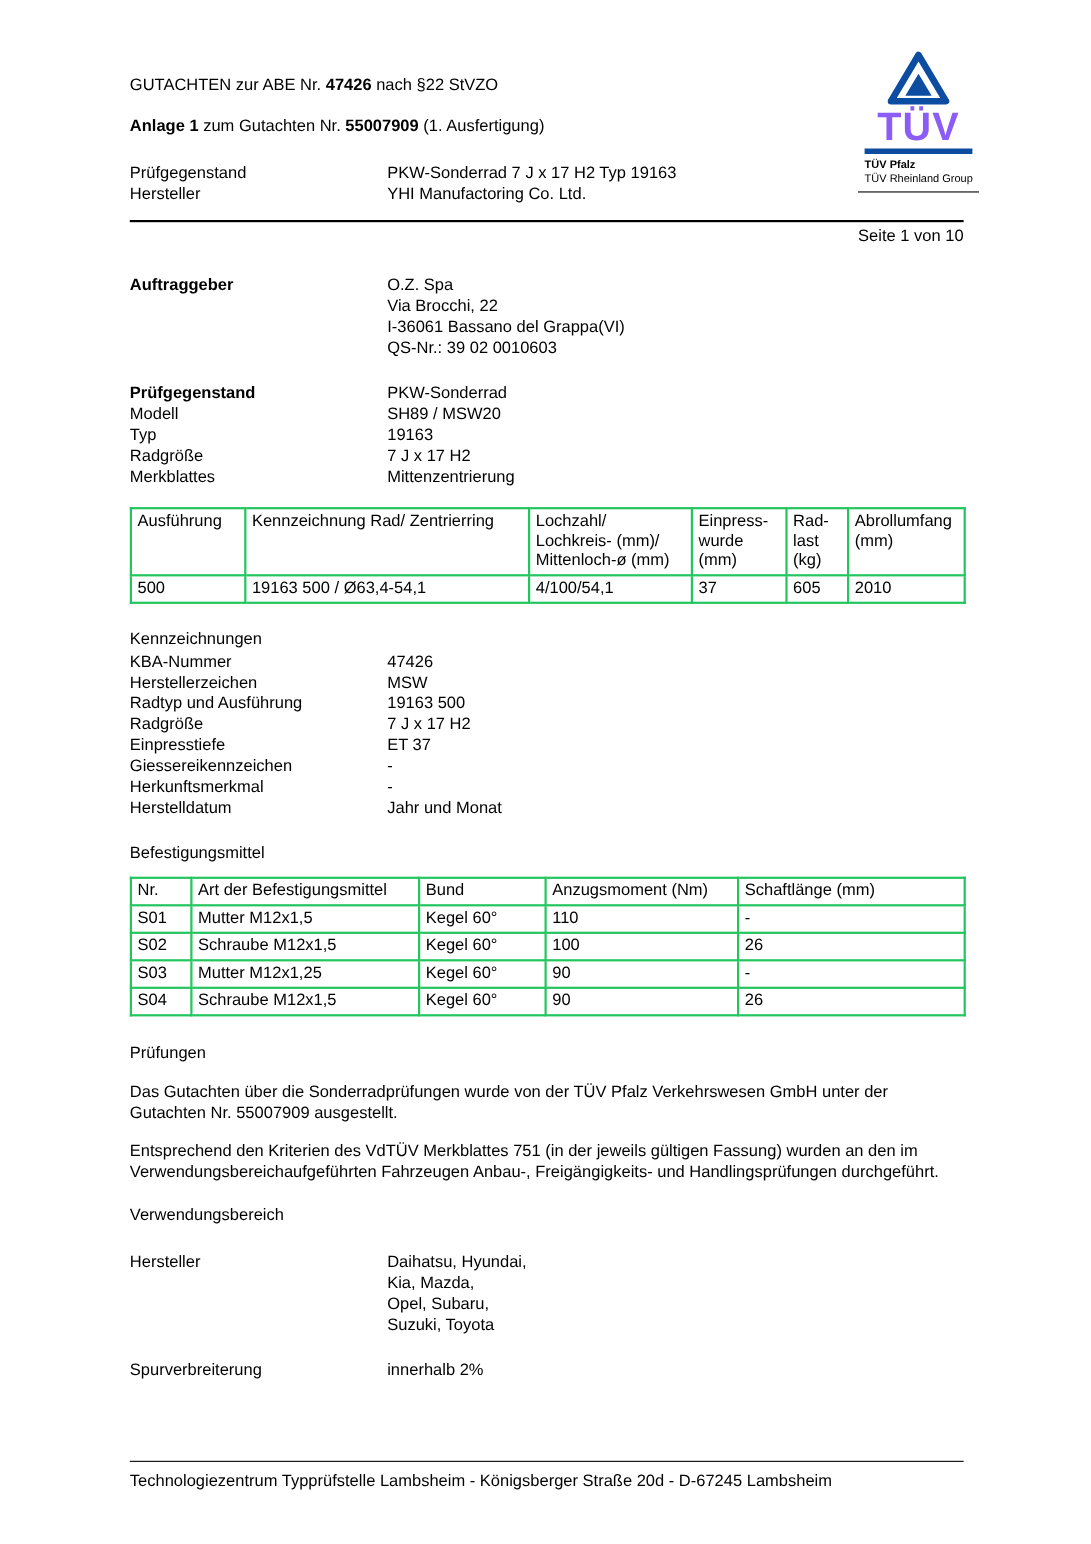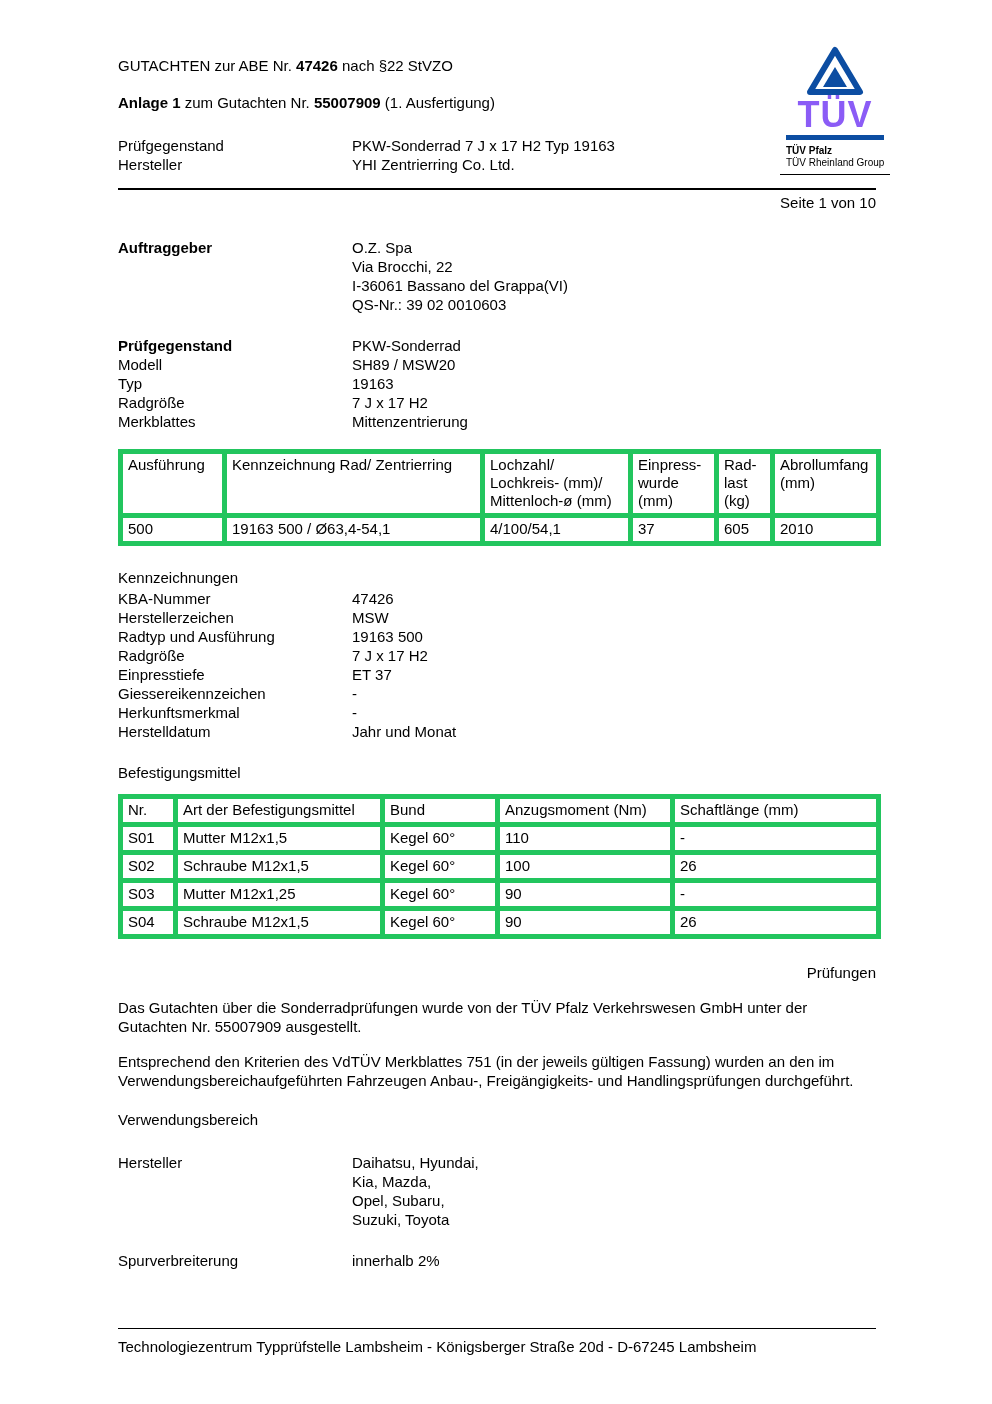--- a/index.html
+++ b/index.html
@@ -11,41 +11,41 @@
     background: #ffffff;
     color: #000000;
     font-family: "Liberation Sans", "DejaVu Sans", sans-serif;
     font-size: 15px;
     line-height: 19px;
     overflow: hidden;
   }
   .content {
     position: absolute;
     left: 118px;
-    top: 0;
+    top: 12px;
     width: 758px;
   }
   .bold { font-weight: bold; }
   .title-line { margin-top: 56px; }
   .anlage-line { margin-top: 18px; }
   .kv { display: flex; }
   .kv-label { width: 234px; flex-shrink: 0; }
   .kv-value { flex: 1; }
   .subject-block { margin-top: 24px; }
   .rule-strong { margin-top: 14px; border-top: 2px solid #000; }
   .page-indicator { margin-top: 3px; text-align: right; }
   .client-block { margin-top: 26px; }
   .testobj-block { margin-top: 22px; }
   table { table-layout: fixed; width: 758px; border-collapse: collapse; margin-top: 0; }
-  td, th { border: 5px solid #22c55e; padding: 2px 5px 3px; vertical-align: top; text-align: left; font-weight: normal; font-size: 15px; line-height: 18px; overflow: hidden; }
+  td, th { border: 2px solid #22c55e; padding: 2px 5px 3px; vertical-align: top; text-align: left; font-weight: normal; font-size: 15px; line-height: 18px; overflow: hidden; }
   .wheel-table { margin-top: 18px; }
   .section-heading { margin-top: 22px; font-weight: normal; }
   .markings-list { margin-top: 2px; }
   .fastener-table { margin-top: 12px; }
-  .heading-tests { margin-top: 24px; text-align: right; }
+  .heading-tests { margin-top: 24px; }
   .para { margin-top: 16px; width: 758px; }
   .heading-application { margin-top: 20px; }
   .application-kv { margin-top: 24px; }
   .track-kv { margin-top: 22px; }
   .footer {
     position: absolute;
     left: 118px;
     top: 1328px;
     width: 758px;
     border-top: 1px solid #000;
@@ -90,21 +90,21 @@
 
     <div class="anlage-line"><b>Anlage 1</b><span> zum Gutachten Nr. </span><b>55007909</b><span> (1. Ausfertigung)</span></div>
 
     <div class="subject-block">
       <div class="kv">
         <div class="kv-label">Prüfgegenstand</div>
         <div class="kv-value">PKW-Sonderrad 7 J x 17 H2 Typ 19163</div>
       </div>
       <div class="kv">
         <div class="kv-label">Hersteller</div>
-        <div class="kv-value">YHI Zentrierring Co. Ltd.</div>
+        <div class="kv-value">YHI Manufactoring Co. Ltd.</div>
       </div>
     </div>
 
     <div class="rule-strong"></div>
     <div class="page-indicator">Seite 1 von 10</div>
 
     <div class="client-block kv">
       <div class="kv-label bold">Auftraggeber</div>
       <div class="kv-value">
         <div>O.Z. Spa</div>

